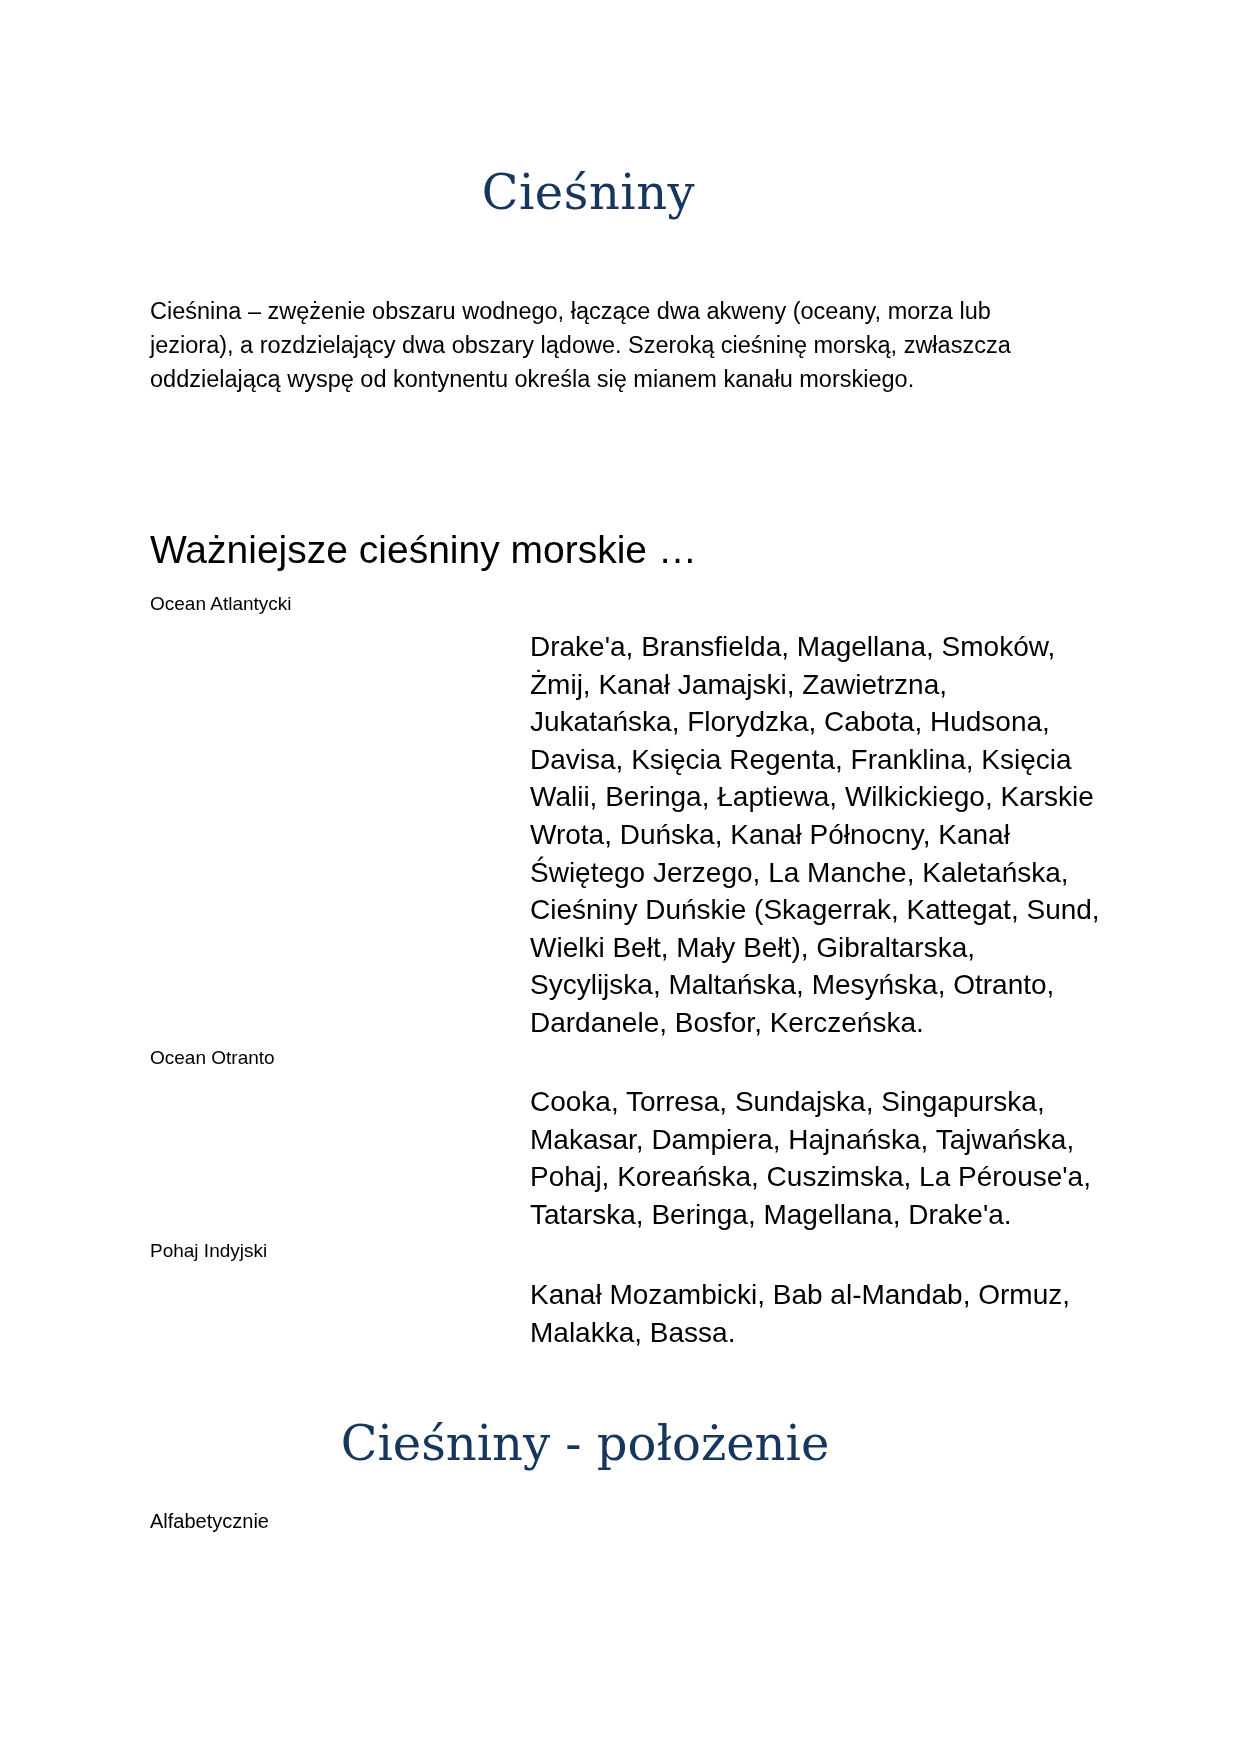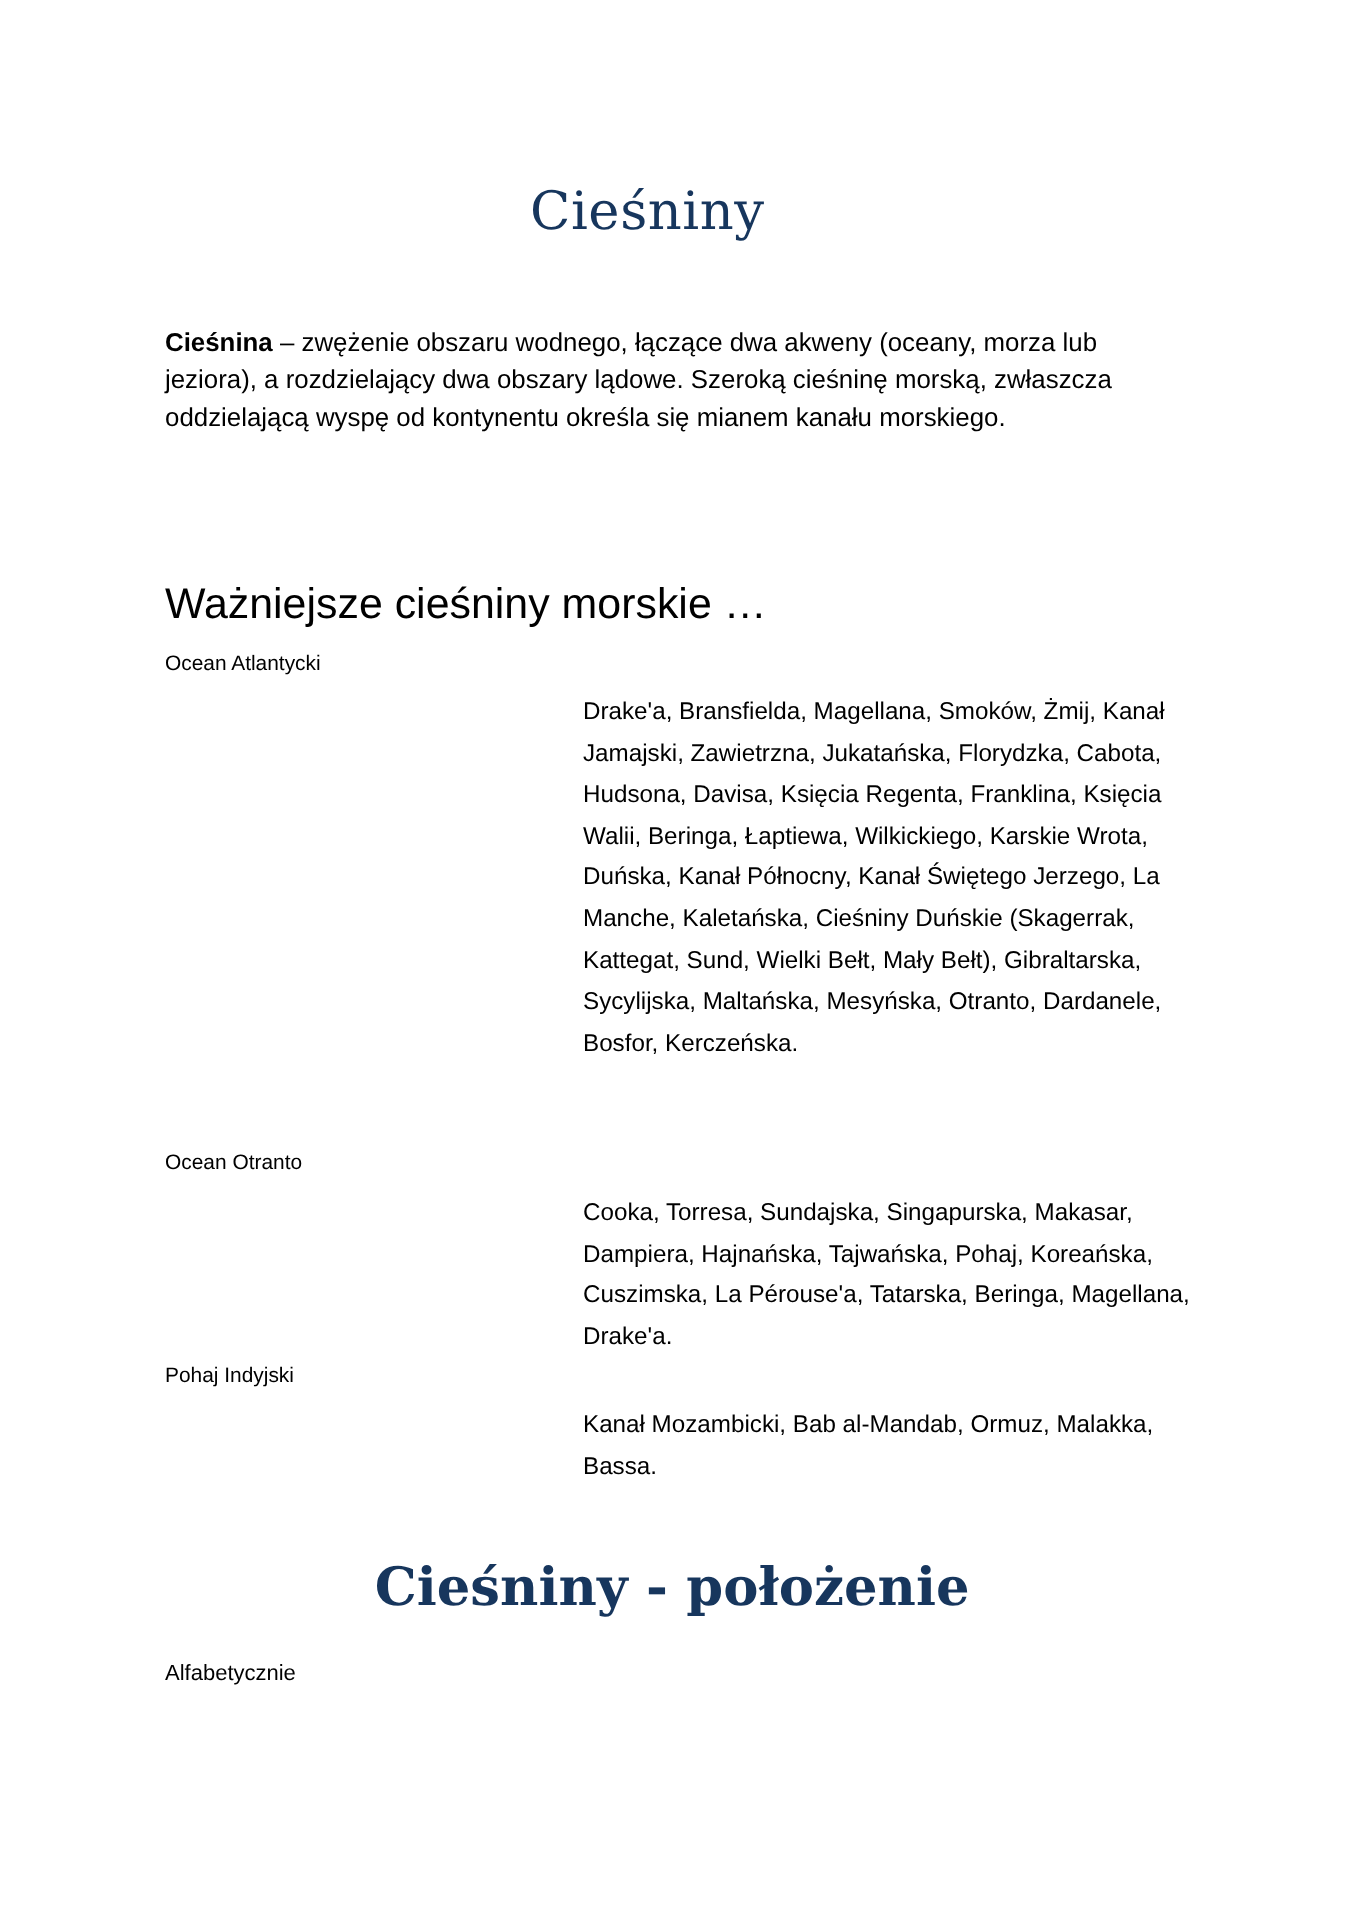--- a/index.html
+++ b/index.html
@@ -1,23 +1,23 @@
 <!DOCTYPE html>
 <html><head>
 <meta charset="utf-8">
 <style>
   html,body{margin:0;padding:0;background:#fff;}
   body{width:1240px;height:1754px;position:relative;overflow:hidden;font-family:"Liberation Sans",sans-serif;color:#000;}
   .title{position:absolute;left:0;width:1145px;top:148px;text-align:center;font-family:"DejaVu Serif",serif;font-size:48px;color:#17365d;margin:16px;font-weight:normal;letter-spacing:0.5px;}
   .intro{position:absolute;left:150px;top:294px;width:920px;font-size:23.5px;line-height:34px;margin:0;}
-  .intro b{font-weight:bold;margin-top:42px;}
+  .intro b{font-weight:normal;margin-top:42px;}
   .h2{position:absolute;left:150px;top:528px;font-size:39px;margin:0;font-weight:normal;}
   .ocean{position:absolute;left:150px;font-size:19px;font-weight:normal;margin:0;}
-  .list{position:absolute;left:530px;width:570px;font-size:22px;line-height:37.6px;margin:0;}
-  .title2{position:absolute;left:0;width:1170px;top:1415px;text-align:center;font-family:"DejaVu Serif",serif;font-size:48px;color:#17365d;margin:0;font-weight:bold;padding-left:26px;}
+  .list{position:absolute;left:530px;width:570px;font-size:28px;line-height:37.6px;margin:0;}
+  .title2{position:absolute;left:0;width:1170px;top:1415px;text-align:center;font-family:"DejaVu Serif",serif;font-size:48px;color:#17365d;margin:0;font-weight:normal;}
   .alpha{position:absolute;left:150px;top:1510px;font-size:20px;margin:0;}
 </style>
 </head>
 <body>
 
 <h1 class="title">Cieśniny</h1>
 
 <p class="intro"><b>Cieśnina</b><span> – zwężenie obszaru wodnego, łączące dwa akweny (oceany, morza lub jeziora), a rozdzielający dwa obszary lądowe. Szeroką cieśninę morską, zwłaszcza oddzielającą wyspę od kontynentu określa się mianem kanału morskiego.</span></p>
 
 <h2 class="h2">Ważniejsze cieśniny morskie …</h2>

